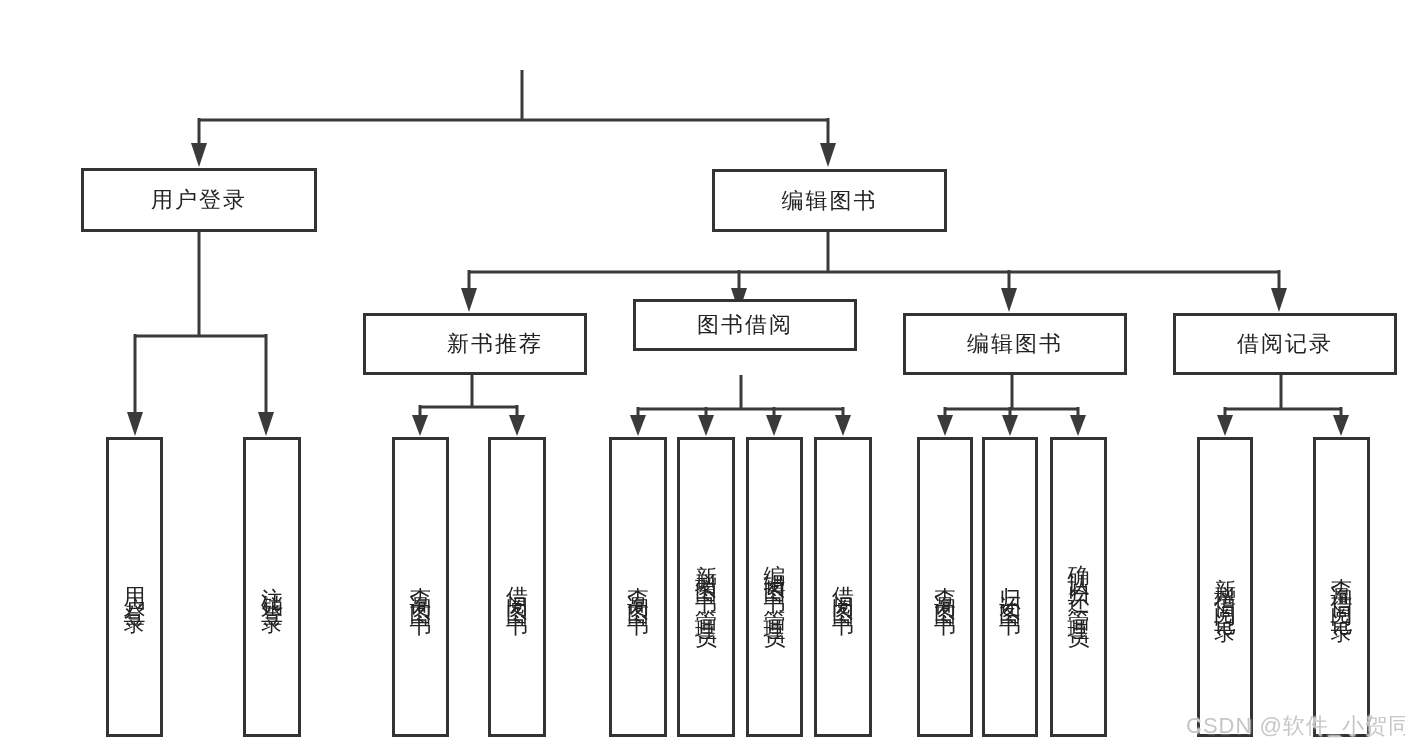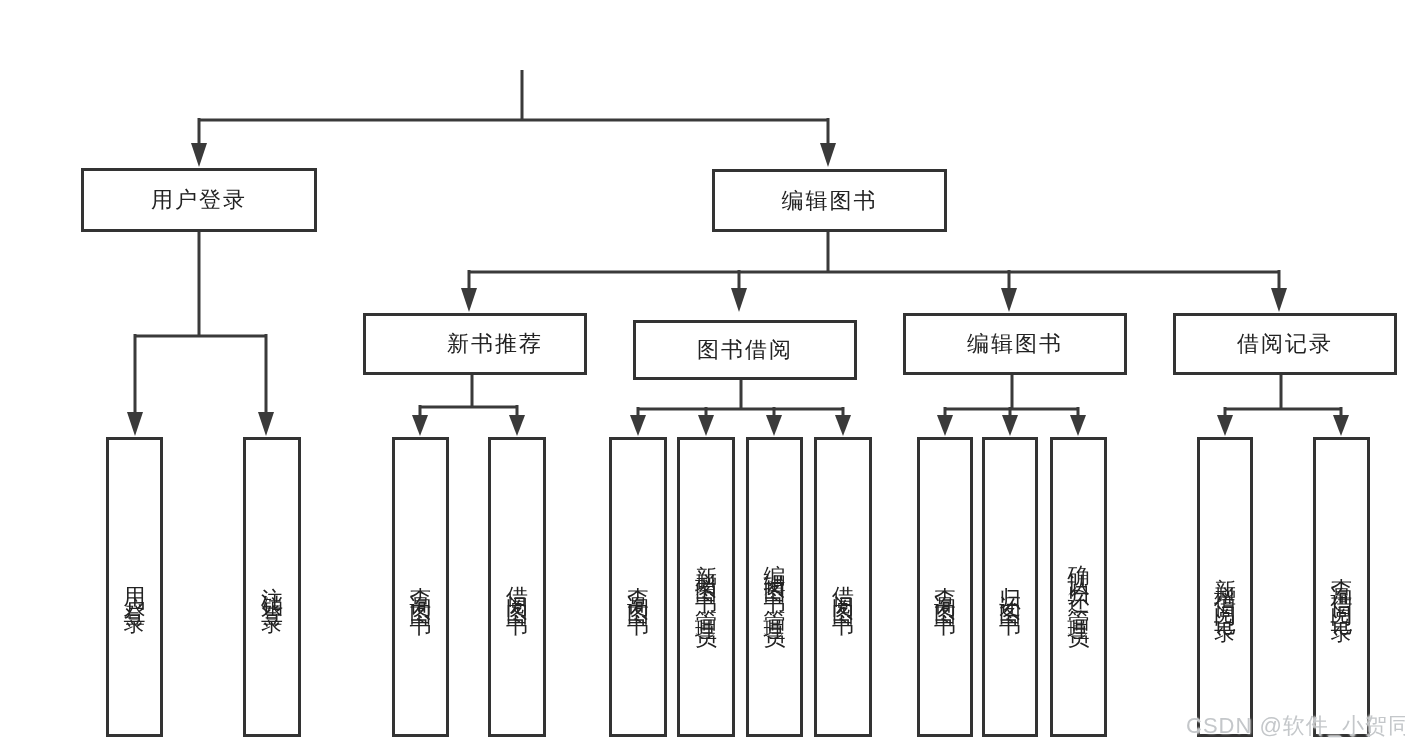--- a/index.html
+++ b/index.html
@@ -98,21 +98,21 @@
   <div class="node hnode" style="left:81px;top:168px;width:236px;height:64px;">
     <span>用户登录</span>
   </div>
   <div class="node hnode" style="left:712px;top:169px;width:235px;height:63px;">
     <span>编辑图书</span>
   </div>
 
   <div class="node hnode" style="left:363px;top:313px;width:224px;height:62px;padding-left:40px;">
     <span>新书推荐</span>
   </div>
-  <div class="node hnode" style="left:633px;top:320px;width:224px;height:60px;">
+  <div class="node hnode" style="left:633px;top:299px;width:224px;height:52px;">
     <span>图书借阅</span>
   </div>
   <div class="node hnode" style="left:903px;top:313px;width:224px;height:62px;">
     <span>编辑图书</span>
   </div>
   <div class="node hnode" style="left:1173px;top:313px;width:224px;height:62px;">
     <span>借阅记录</span>
   </div>
 
   <div class="node vnode" style="left:106px;top:437px;width:57px;height:300px;">

